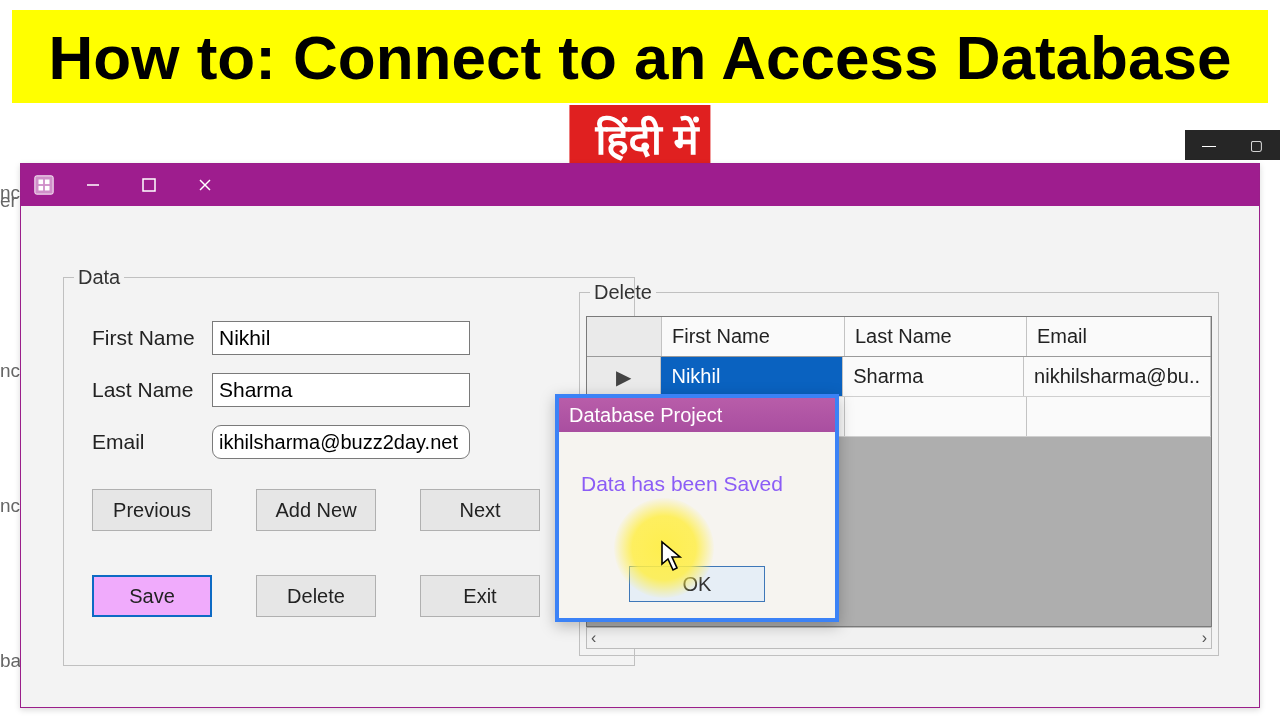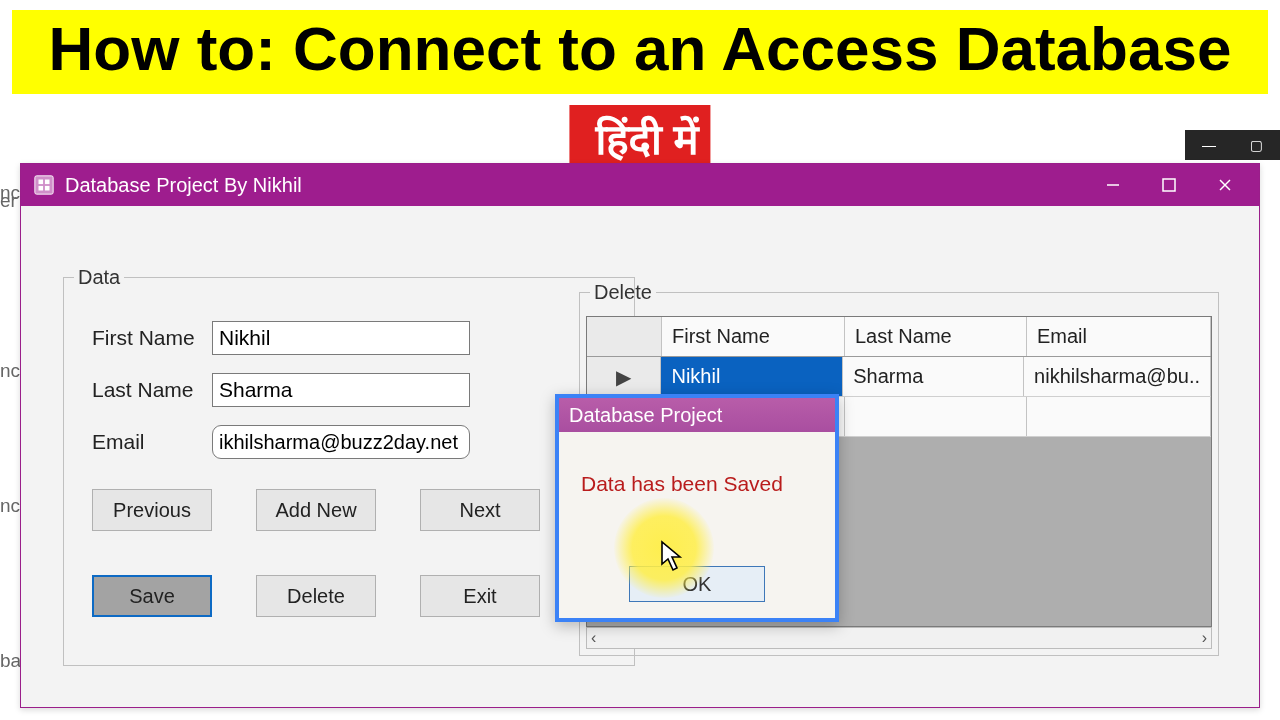--- a/index.html
+++ b/index.html
@@ -14,21 +14,21 @@
 
   
   .banner-main {
     position: absolute;
     top: 10px; left: 12px; right: 12px;
     background: #ffff00;
     color: #000;
     font-weight: 900;
     font-size: 62px;
     text-align: center;
-    padding: 0 8px 6px 8px;
+    padding: 9px 8px 6px 8px;
     line-height: 1.25;
     font-family: Arial, sans-serif;
   }
   .banner-sub {
     position: absolute;
     top: 105px;
     left: 50%;
     transform: translateX(-50%);
     background: #e02020;
     color: #fff;
@@ -134,21 +134,21 @@
     height: 42px;
     background: #e6e6e6;
     border: 1px solid #b0b0b0;
     font-size: 20px;
     color: #222;
     font-family: inherit;
     cursor: pointer;
   }
   .btn.focused {
     border: 2px solid #0d6ac4;
-    background: #a3a3a3;
+    background: #f0abfc;
   }
 
   
   .grid {
     position: absolute;
     left: 6px; right: 6px; top: 12px; bottom: 28px;
     border: 1px solid #7a7a7a;
     background: #aeaeae;
     overflow: hidden;
   }
@@ -206,21 +206,21 @@
     background: #c06ab5;
     background: linear-gradient(#b85da9, #a94ea0);
     color: #fff;
     font-size: 20px;
     display: flex; align-items: center;
     padding: 0 10px;
   }
   .msgbox .mbody {
     padding: 40px 16px 0 22px;
     font-size: 21px;
-    color: #b91c1c;
+    color: #8b5cf6;
   }
   .msgbox .mfoot {
     position: absolute;
     bottom: 16px; left: 0; right: 0;
     display: flex; justify-content: center;
   }
   .mok {
     width: 136px; height: 36px;
     background: #e6eef6;
     border: 1px solid #3e77b8;
@@ -269,21 +269,20 @@
   <div class="titlebar">
     <span class="app-icon">
       <svg viewBox="0 0 24 24">
           <rect x="2" y="2" width="20" height="20" rx="2" fill="#d08fc9" stroke="#fff"></rect>
           <rect x="6" y="6" width="5" height="5" fill="#fff"></rect>
           <rect x="13" y="6" width="5" height="5" fill="#fff"></rect>
           <rect x="6" y="13" width="5" height="5" fill="#fff"></rect>
           <rect x="13" y="13" width="5" height="5" fill="#fff"></rect>
         </svg>
     </span>
-    <span class="window-title">Database Project By Nikhil</span>
     <div class="win-controls">
       <div class="win-btn">
         <svg width="16" height="16" viewBox="0 0 16 16">
             <line x1="2" y1="8" x2="14" y2="8"></line>
           </svg>
       </div>
       <div class="win-btn">
         <svg width="14" height="14" viewBox="0 0 14 14">
             <rect x="1" y="1" width="12" height="12"></rect>
           </svg>

